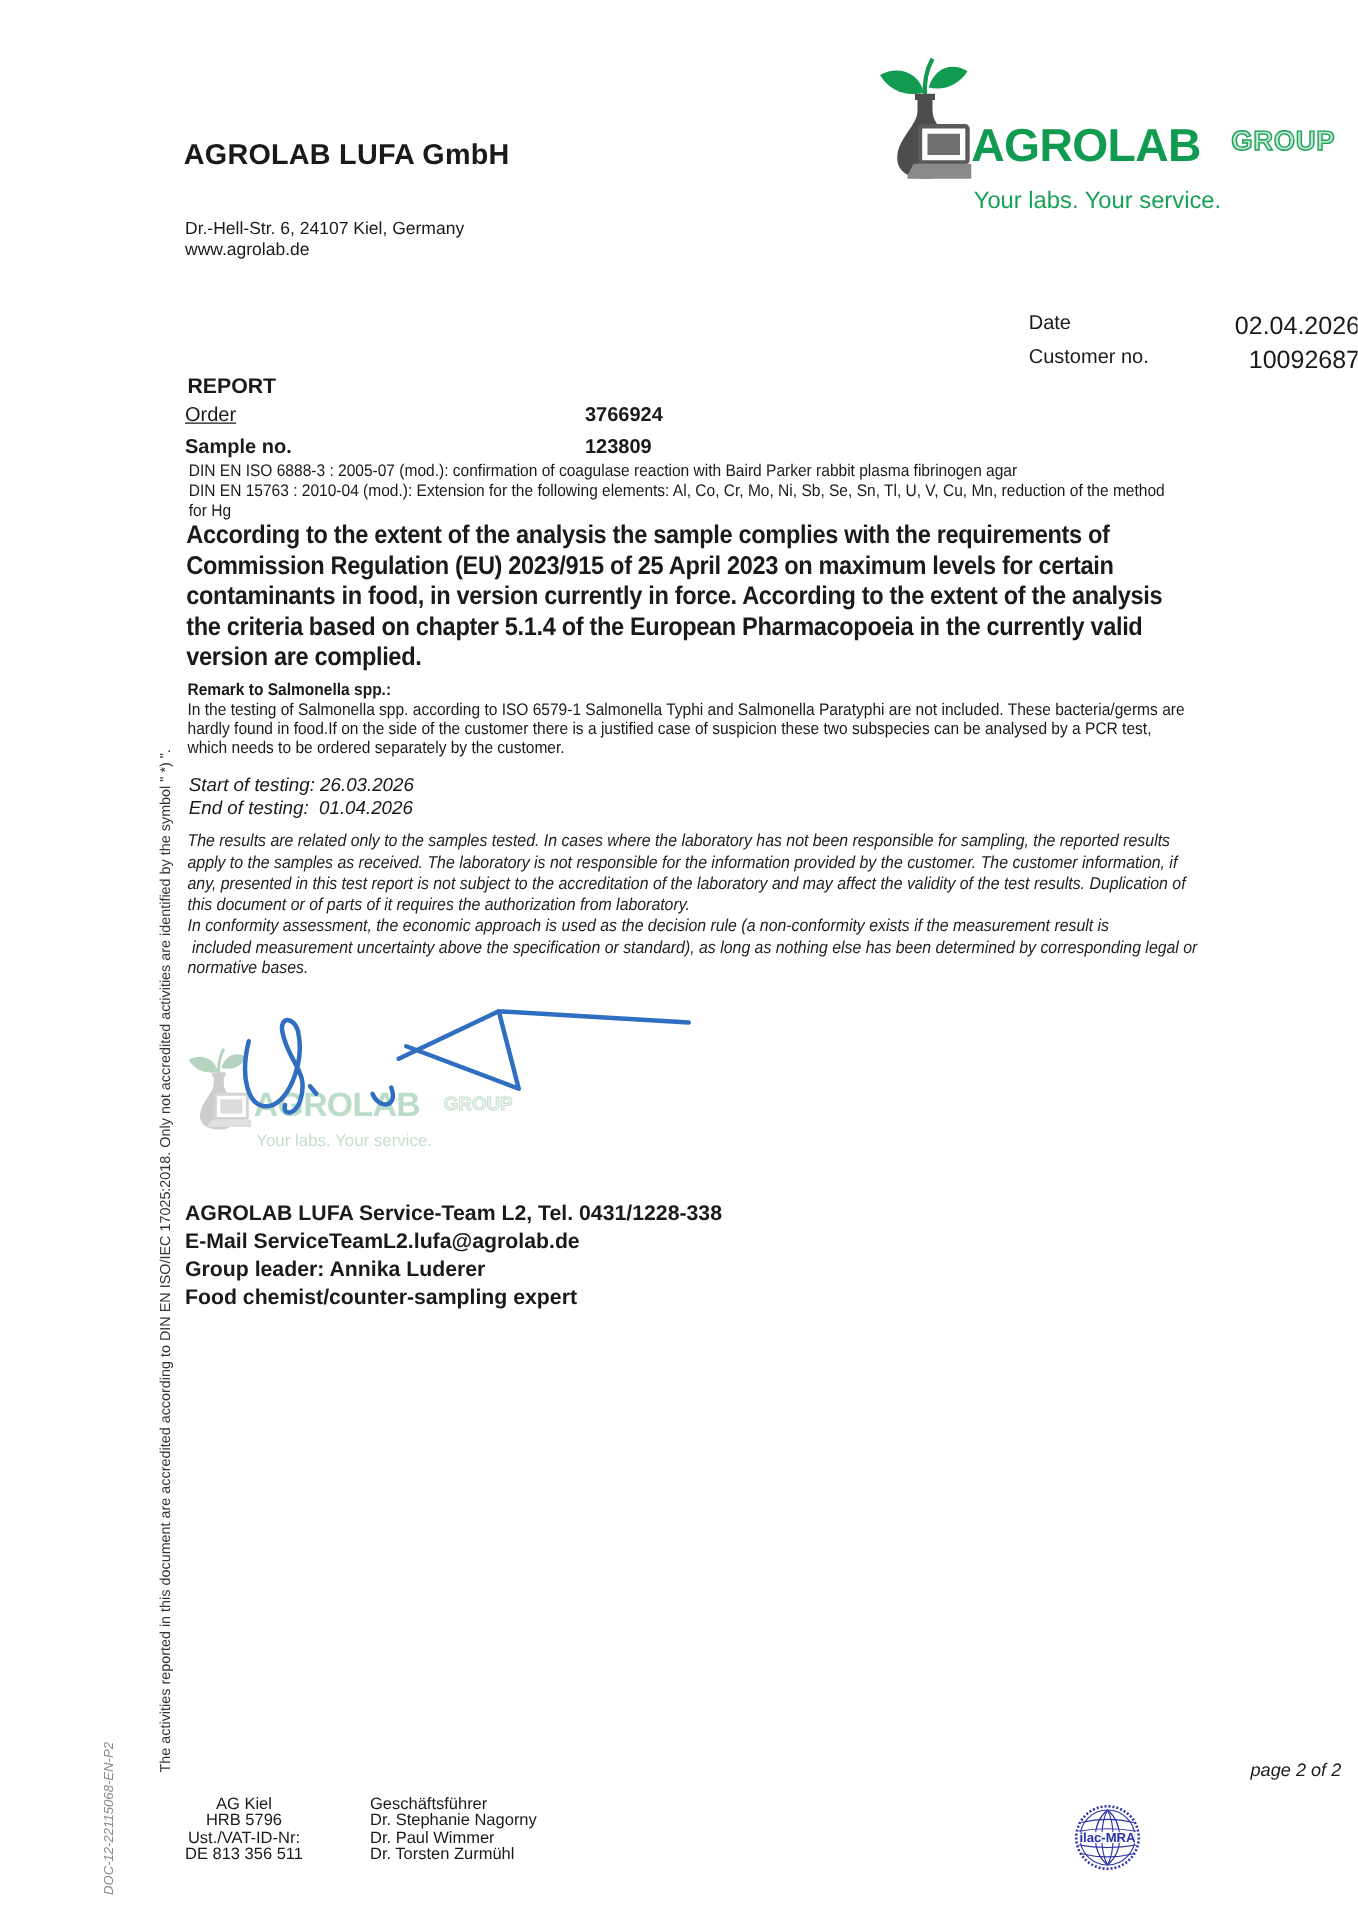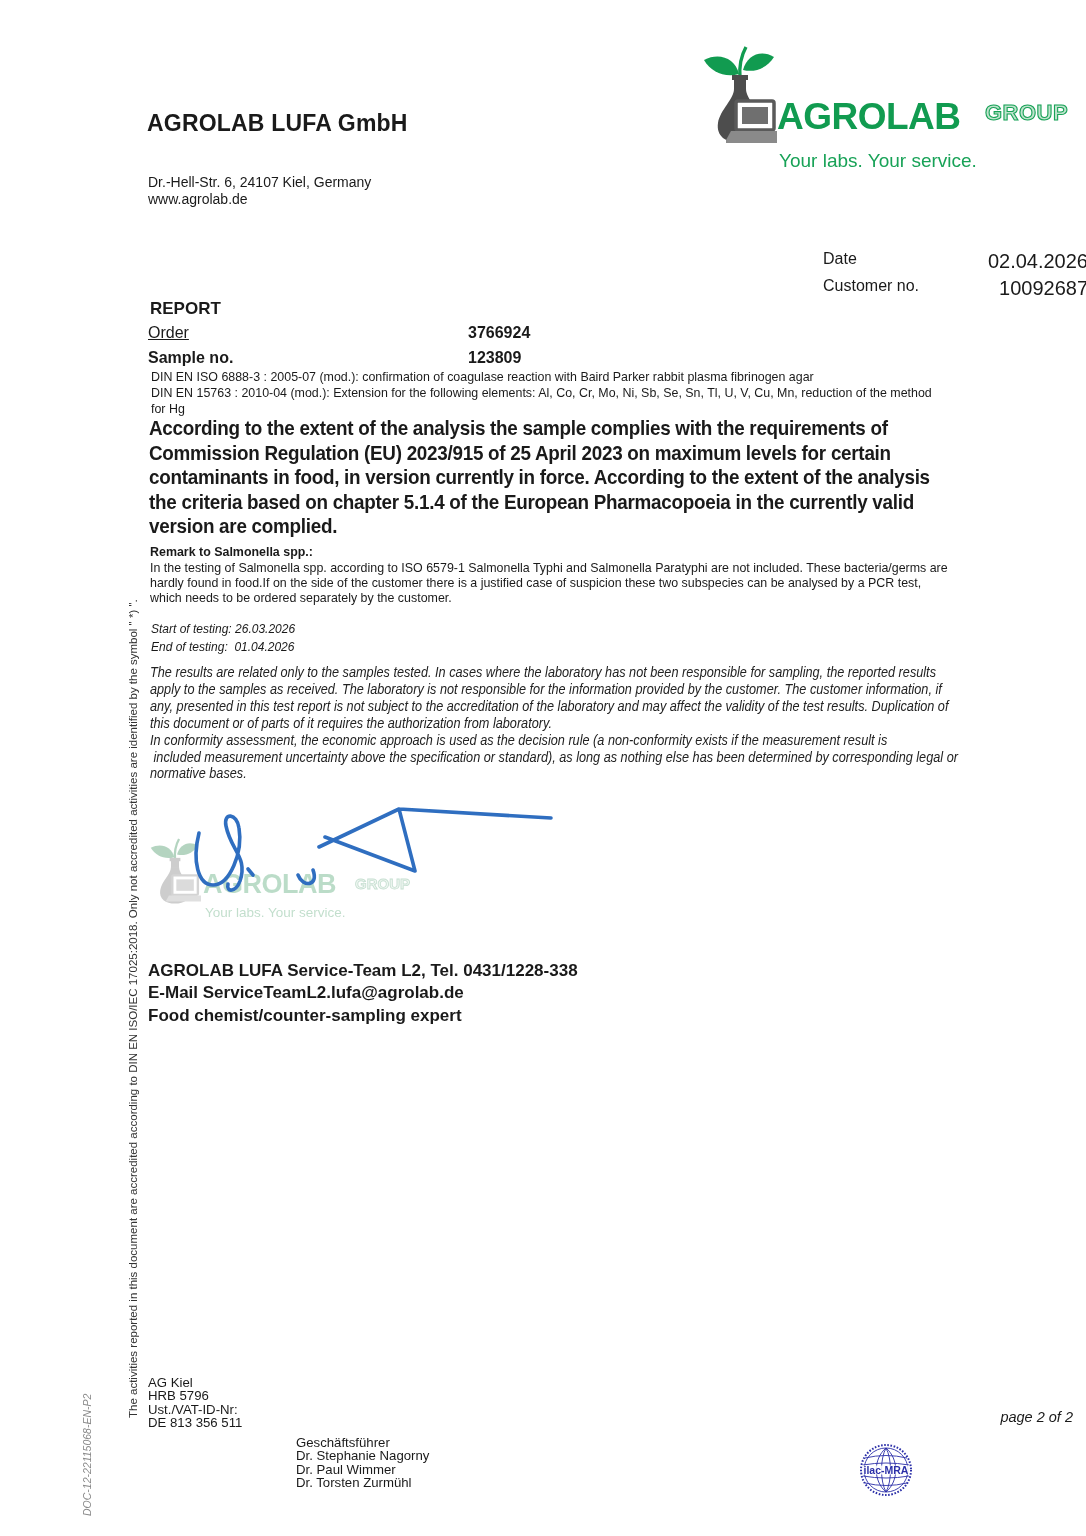--- a/index.html
+++ b/index.html
@@ -27,38 +27,38 @@
   
   .report-title{left:107px;top:299px;font-size:17px;font-weight:bold;}
   .row-label{left:105px;font-size:16px;}
   .row-val{left:425px;font-size:16px;font-weight:bold;}
 
   .narrow{transform:scaleX(.92);transform-origin:0 0;}
   .methods{left:108px;top:369px;font-size:13.5px;line-height:16px;}
   .conclusion{left:106px;top:416px;font-size:20.5px;font-weight:bold;line-height:24.6px;letter-spacing:-.3px;}
   .remark-title{left:107px;top:544px;font-size:13.5px;font-weight:bold;}
   .remark{left:107px;top:560px;font-size:13.5px;line-height:15.2px;}
-  .testing{left:108px;top:620px;font-size:12px;font-style:italic;line-height:18px;}
+  .testing{left:108px;top:620px;font-size:15px;font-style:italic;line-height:18px;}
   .disclaimer{left:107px;top:665px;font-size:13.8px;font-style:italic;line-height:16.9px;color:#222;}
 
   
   .watermark{left:104px;top:835px;width:300px;height:100px;opacity:.42;}
   .wm-icon{position:absolute;left:2px;top:2px;width:52px;height:74px;}
   .wm-brand{position:absolute;left:56px;top:34px;font-size:27px;font-weight:bold;color:#5fae7e;letter-spacing:-.5px;}
   .wm-group{position:absolute;left:208px;top:40px;font-size:15px;font-weight:bold;color:#dfeee4;
             -webkit-text-stroke:.9px #7ab493;}
   .wm-tagline{position:absolute;left:58px;top:70px;font-size:13.5px;color:#6fb388;}
   .sig{left:143px;top:795px;width:372px;height:138px;}
 
   
   .contact{left:105px;top:960px;font-size:17px;font-weight:bold;line-height:22.3px;}
 
   
   .foot{font-size:13.2px;line-height:13.4px;}
-  .foot-court{left:105px;top:1376px;}
+  .foot-court{left:105px;top:1436px;text-align:center;}
   .foot-mgmt{left:253px;top:1436px;}
   .page-label{left:880px;top:1409px;width:150px;text-align:right;font-size:14.5px;font-style:italic;}
   .ilac{left:816px;top:1441px;width:54px;height:58px;}
   .dakks{left:868px;top:1436px;width:200px;height:84px;}
   .dakks-name{position:absolute;left:40px;top:14px;font-size:24px;font-weight:bold;color:#2b2b2b;letter-spacing:.5px;}
   .dakks-sub{position:absolute;left:60px;top:44px;font-size:9.5px;line-height:10.8px;color:#3c3c3c;}
 
   
   .side-note{left:84px;top:1418px;transform:rotate(-90deg);transform-origin:0 0;
              white-space:nowrap;font-size:11.5px;color:#333;}
@@ -163,20 +163,21 @@
       <path d="M13 38 C6 66 12 90 27 90 C44 90 57 57 53 33 C51 18 37 17 40 31 C45 56 62 62 54 86 C50 97 40 98 42 89"></path>
       <path d="M62 74 l5 6"></path>
       <path d="M112 80 C117 93 133 91 127 75"></path>
       <path d="M133 52 L213 14 L365 23 M213 14 L229 76 L139 42"></path>
     </g>
   </svg>
 
   <div class="abs contact">
     <div>AGROLAB LUFA Service-Team L2, Tel. 0431/1228-338</div>
     <div>E-Mail ServiceTeamL2.lufa@agrolab.de</div>
+    <div>Group leader: Annika Luderer</div>
     <div>Food chemist/counter-sampling expert</div>
   </div>
 
   <div class="abs foot foot-court">
     <div>AG Kiel</div>
     <div>HRB 5796</div>
     <div>Ust./VAT-ID-Nr:</div>
     <div>DE 813 356 511</div>
   </div>
   <div class="abs foot foot-mgmt">

